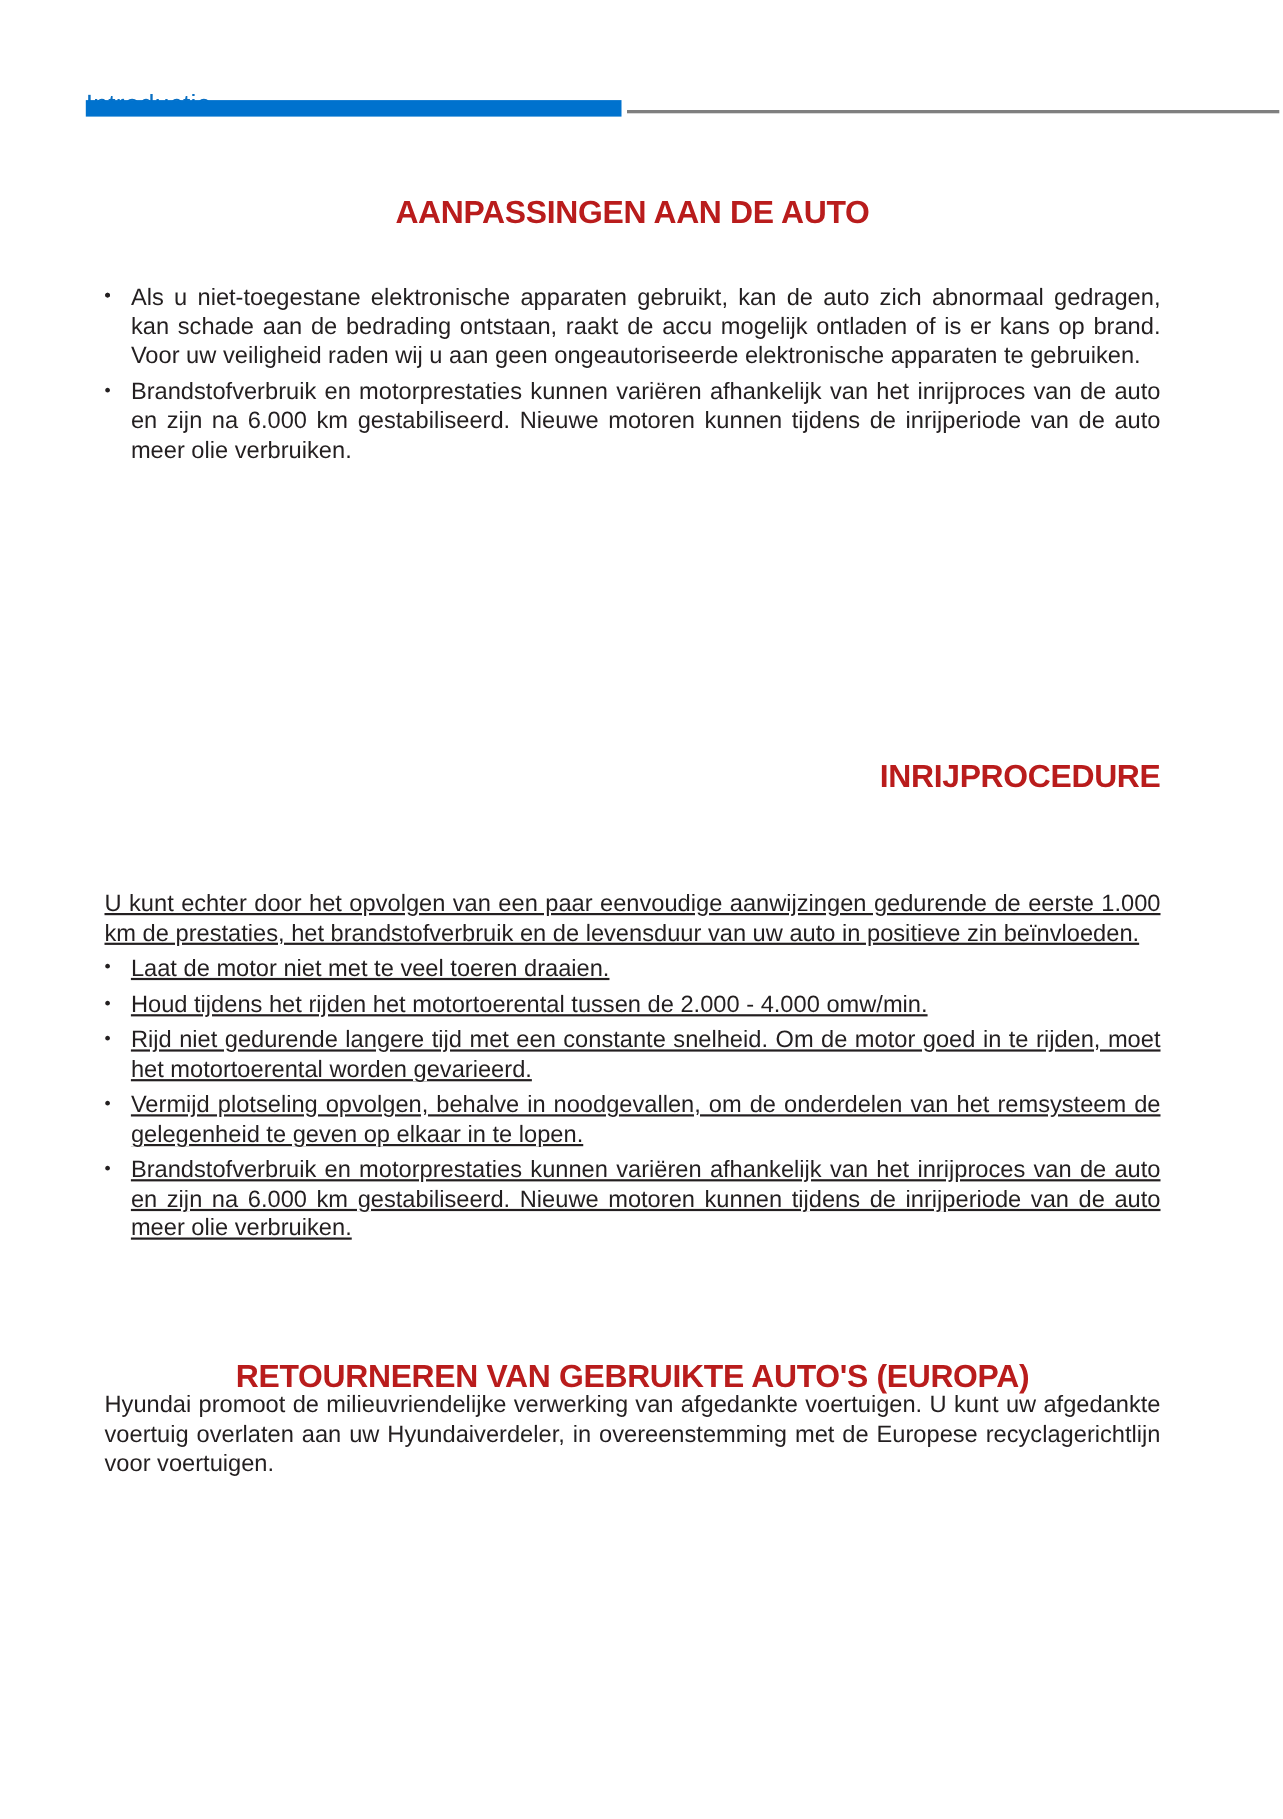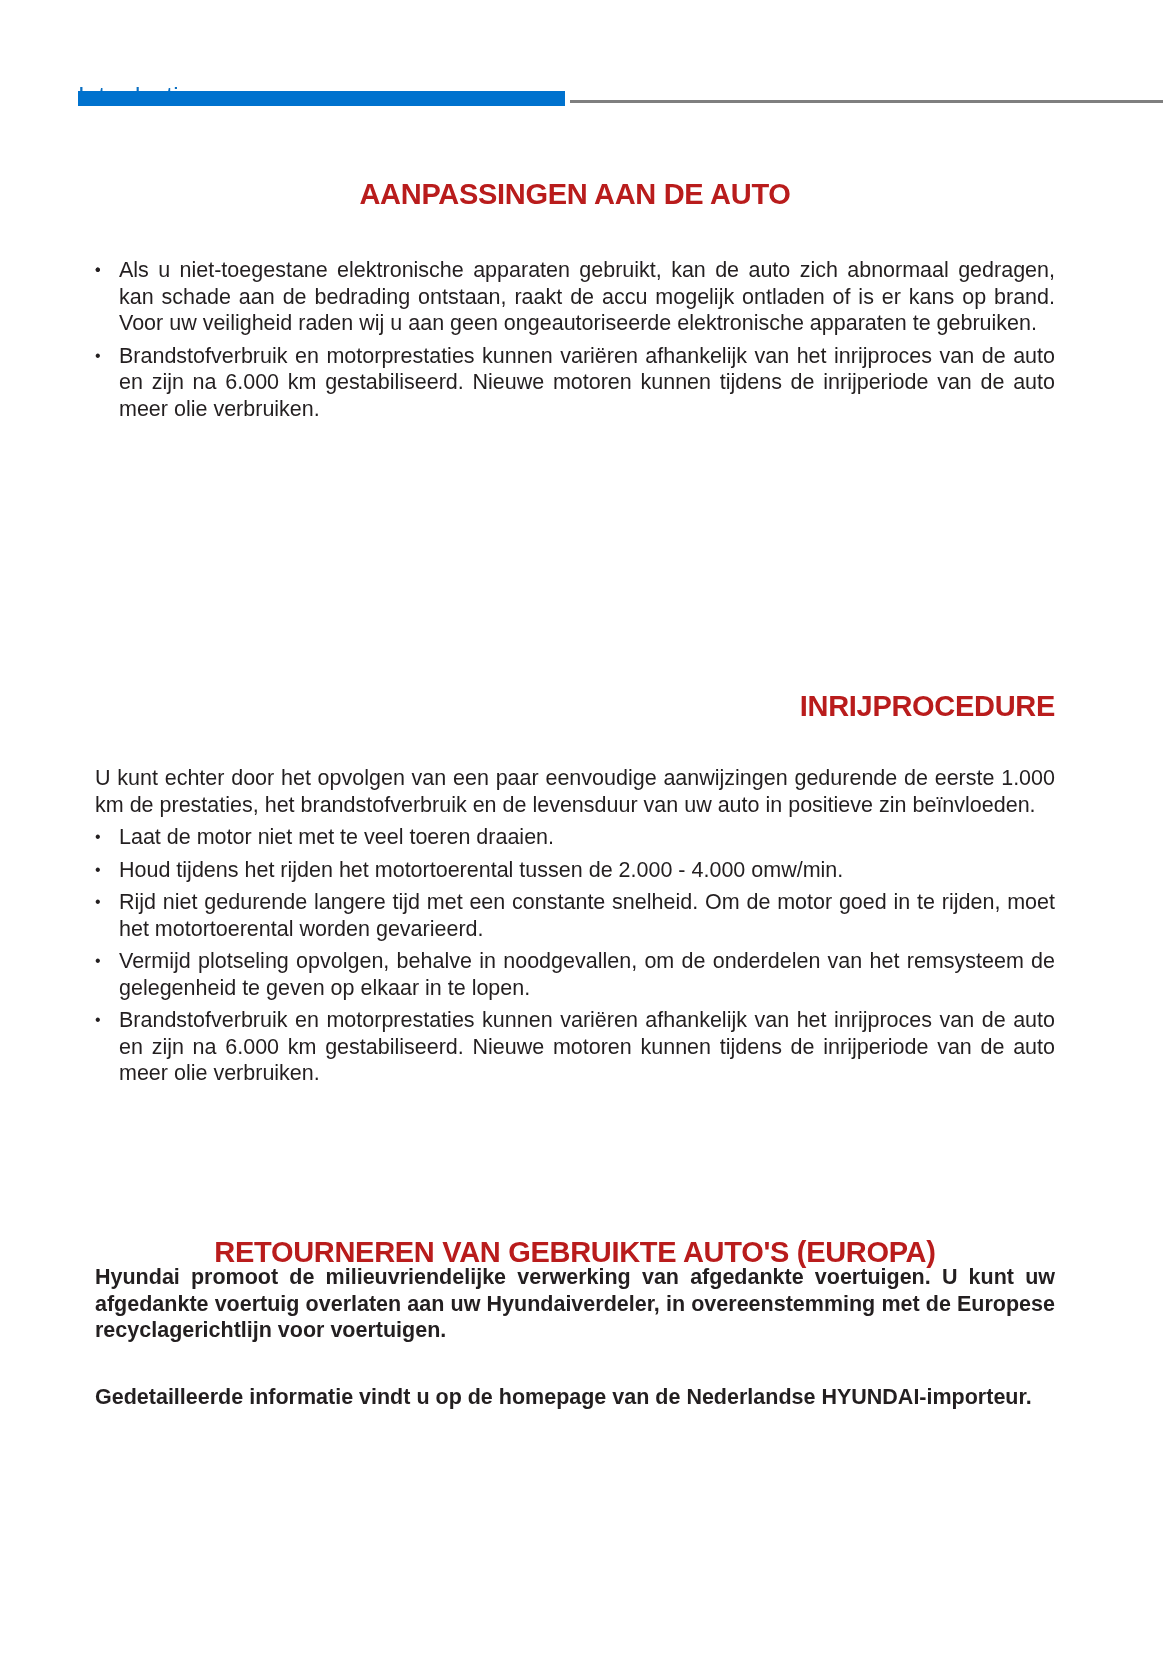--- a/index.html
+++ b/index.html
@@ -61,21 +61,21 @@
         <p>Als u niet-toegestane elektronische apparaten gebruikt, kan de auto zich abnormaal gedragen, kan schade aan de bedrading ontstaan, raakt de accu mogelijk ontladen of is er kans op brand. Voor uw veiligheid raden wij u aan geen ongeautoriseerde elektronische apparaten te gebruiken.</p>
       </li>
       <li>
         <span class="bullet">•</span>
         <p>Brandstofverbruik en motorprestaties kunnen variëren afhankelijk van het inrijproces van de auto en zijn na 6.000 km gestabiliseerd. Nieuwe motoren kunnen tijdens de inrijperiode van de auto meer olie verbruiken.</p>
       </li>
     </ul>
   </div>
 
   <h2 style="top:690px;text-align:right;">INRIJPROCEDURE</h2>
-  <div class="block" style="top:765px;">
+  <div class="block" style="top:808px;text-decoration:underline;">
     <p style="margin-bottom:6px;">U kunt echter door het opvolgen van een paar eenvoudige aanwijzingen gedurende de eerste 1.000 km de prestaties, het brandstofverbruik en de levensduur van uw auto in positieve zin beïnvloeden.</p>
     <ul>
       <li>
         <span class="bullet">•</span>
         <p>Laat de motor niet met te veel toeren draaien.</p>
       </li>
       <li>
         <span class="bullet">•</span>
         <p>Houd tijdens het rijden het motortoerental tussen de 2.000 - 4.000 omw/min.</p>
       </li>
@@ -88,18 +88,17 @@
         <p>Vermijd plotseling opvolgen, behalve in noodgevallen, om de onderdelen van het remsysteem de gelegenheid te geven op elkaar in te lopen.</p>
       </li>
       <li>
         <span class="bullet">•</span>
         <p>Brandstofverbruik en motorprestaties kunnen variëren afhankelijk van het inrijproces van de auto en zijn na 6.000 km gestabiliseerd. Nieuwe motoren kunnen tijdens de inrijperiode van de auto meer olie verbruiken.</p>
       </li>
     </ul>
   </div>
 
   <h2 style="top:1236px;">RETOURNEREN VAN GEBRUIKTE AUTO'S (EUROPA)</h2>
-  <div class="block" style="top:1264px;font-weight:bold;">
+  <div class="block" style="top:1264px;">
     <p>Hyundai promoot de milieuvriendelijke verwerking van afgedankte voertuigen. U kunt uw afgedankte voertuig overlaten aan uw Hyundaiverdeler, in overeenstemming met de Europese recyclagerichtlijn voor voertuigen.</p>
-    <p style="margin-top:40px;">Gedetailleerde informatie vindt u op de homepage van de Nederlandse HYUNDAI-importeur.</p>
   </div>
 
 </div>
 
 </body></html>

